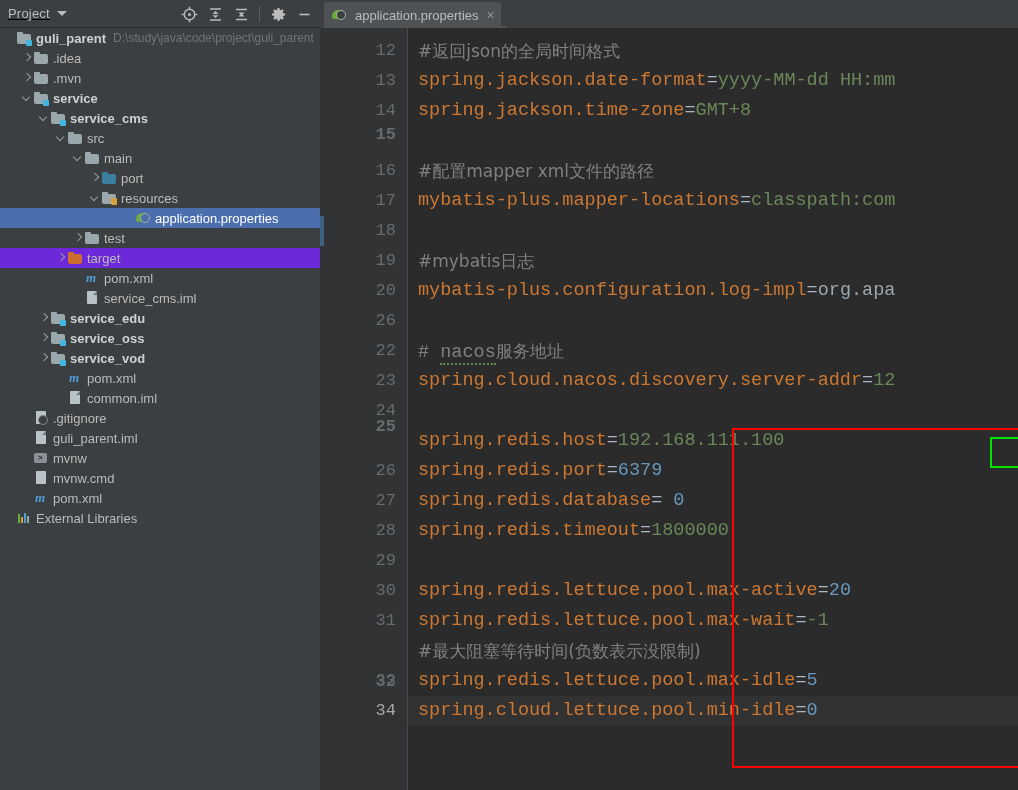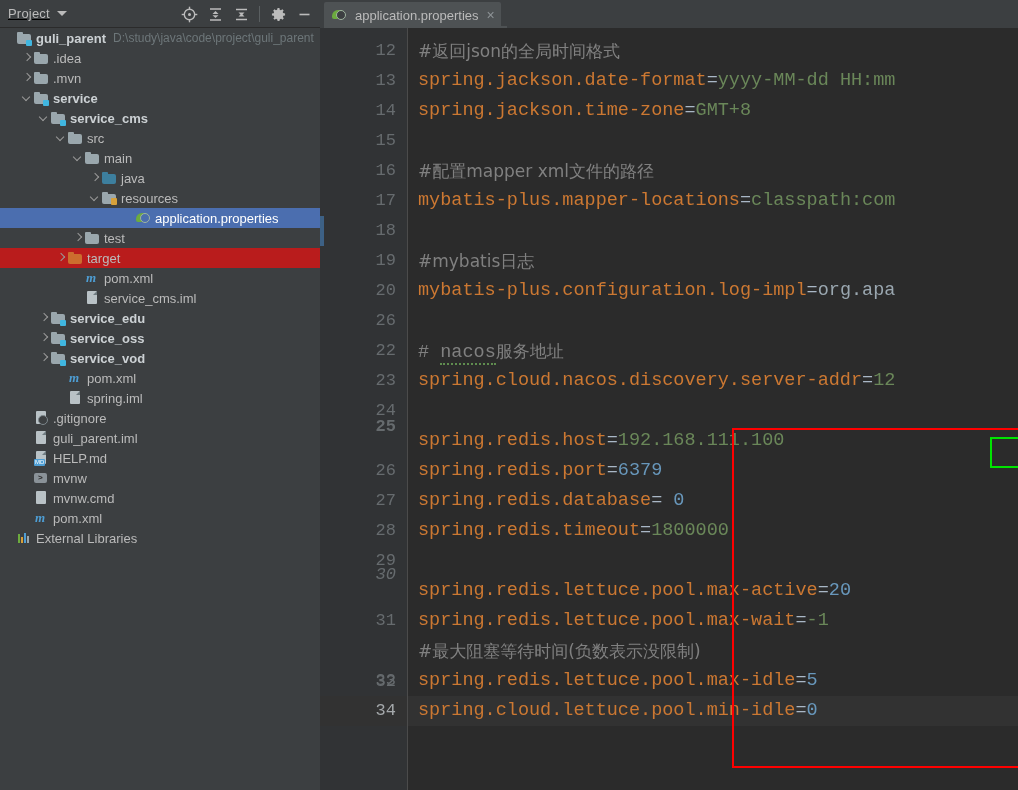--- a/index.html
+++ b/index.html
@@ -51,21 +51,21 @@
   #tree { position: absolute; top: 28px; left: 0; width: 320px; height: 762px;
           background: #3c3f41; overflow: hidden; }
   .row {
     height: 20px; display: flex; align-items: center;
     white-space: nowrap; font-size: 13px; color: #a9b7c6;
   }
   .row .lbl { color: #bbbbbb; }
   .row.bold .lbl { font-weight: bold; color: #ccd1d4; }
   .row.selected { background: #4b6eaf; }
   .row.selected .lbl { color: #ffffff; }
-  .row.excluded { background: #b91c1c; }
+  .row.excluded { background: #6d28d9; }
   .arrow {
     width: 12px; height: 12px; flex: 0 0 12px;
     display: inline-block; position: relative;
   }
   .arrow.right::before {
     content: ""; position: absolute; left: 3px; top: 2px;
     width: 5px; height: 5px;
     border-top: 1.6px solid #9a9a9a; border-right: 1.6px solid #9a9a9a;
     transform: rotate(45deg);
   }
@@ -304,21 +304,21 @@
         <div class="row">
           <span style="display: inline-block; flex: 0 0 auto; width: 72px;"></span>
           <span class="arrow down"></span>
           <span class="ico"><span class="f-gray"><span class="f-tab"></span><span class="f-body"></span></span></span>
           <span class="lbl">main</span>
         </div>
         <div class="row">
           <span style="display: inline-block; flex: 0 0 auto; width: 89px;"></span>
           <span class="arrow right"></span>
           <span class="ico"><span class="f-blue"><span class="f-tab"></span><span class="f-body"></span></span></span>
-          <span class="lbl">java</span>
+          <span class="lbl">port</span>
         </div>
         <div class="row">
           <span style="display: inline-block; flex: 0 0 auto; width: 89px;"></span>
           <span class="arrow down"></span>
           <span class="ico"><span class="f-gray"><span class="f-tab"></span><span class="f-body"></span></span><span class="badge-lines"></span></span>
           <span class="lbl">resources</span>
         </div>
         <div class="row selected">
           <span style="display: inline-block; flex: 0 0 auto; width: 123px;"></span>
           <span class="arrow "></span>
@@ -380,46 +380,37 @@
             <span class="m-glyph">m</span>
           </span>
           <span class="lbl">pom.xml</span>
         </div>
         <div class="row">
           <span style="display: inline-block; flex: 0 0 auto; width: 55px;"></span>
           <span class="arrow "></span>
           <span class="ico">
             <span class="file-doc"></span>
           </span>
-          <span class="lbl">spring.iml</span>
+          <span class="lbl">common.iml</span>
         </div>
         <div class="row">
           <span style="display: inline-block; flex: 0 0 auto; width: 21px;"></span>
           <span class="arrow "></span>
           <span class="ico">
             <span class="gitig-ico"></span>
           </span>
           <span class="lbl">.gitignore</span>
         </div>
         <div class="row">
           <span style="display: inline-block; flex: 0 0 auto; width: 21px;"></span>
           <span class="arrow "></span>
           <span class="ico">
             <span class="file-doc"></span>
           </span>
           <span class="lbl">guli_parent.iml</span>
-        </div>
-        <div class="row">
-          <span style="display: inline-block; flex: 0 0 auto; width: 21px;"></span>
-          <span class="arrow "></span>
-          <span class="ico">
-            <span class="file-doc"></span>
-            <span class="md-badge">MD</span>
-          </span>
-          <span class="lbl">HELP.md</span>
         </div>
         <div class="row">
           <span style="display: inline-block; flex: 0 0 auto; width: 21px;"></span>
           <span class="arrow "></span>
           <span class="ico">
             <span class="sh-ico">&gt;</span>
           </span>
           <span class="lbl">mvnw</span>
         </div>
         <div class="row">
@@ -465,37 +456,37 @@
         <span class="tab-close">×</span>
       </div>
       <div id="tab-underline"></div>
     </div>
 
     <div id="code-area">
       <div id="gutter">
           <div class="lnum" style="top: 8px;">12</div>
           <div class="lnum" style="top: 38px;">13</div>
           <div class="lnum" style="top: 68px;">14</div>
-          <div class="lnum" style="top: 98px;">15</div>
+          <div class="lnum" style="top: 92px; font-weight: bold;">15</div>
           <div class="lnum" style="top: 128px;">16</div>
           <div class="lnum" style="top: 158px;">17</div>
           <div class="gutter-mark" style="top: 188px;"></div>
           <div class="lnum" style="top: 188px;">18</div>
           <div class="lnum" style="top: 218px;">19</div>
           <div class="lnum" style="top: 248px;">20</div>
           <div class="lnum" style="top: 278px;">26</div>
           <div class="lnum" style="top: 308px;">22</div>
           <div class="lnum" style="top: 338px;">23</div>
           <div class="lnum" style="top: 368px;">24</div>
           <div class="lnum" style="top: 384px; font-weight: bold;">25</div>
           <div class="lnum" style="top: 428px;">26</div>
           <div class="lnum" style="top: 458px;">27</div>
           <div class="lnum" style="top: 488px;">28</div>
           <div class="lnum" style="top: 518px;">29</div>
-          <div class="lnum" style="top: 532px; font-style: italic;">30</div>
+          <div class="lnum" style="top: 548px;">30</div>
           <div class="lnum" style="top: 578px;">31</div>
           <div class="lnum" style="top: 639px;">32</div>
           <div class="lnum" style="top: 638px;">33</div>
           <div class="gutter-line-hl" style="top: 668px;"></div>
           <div class="lnum current" style="top: 668px;">34</div>
         </div>
       <div id="gutter-edge"></div>
       <div id="lines-host">
           <div class="cline" style="top: 8px;"><span class="cm cn">#返回json的全局时间格式</span></div>
           <div class="cline" style="top: 38px;"><span class="k">spring.jackson.date-format</span><span class="eq">=</span><span class="v">yyyy-MM-dd HH:mm</span></div>

